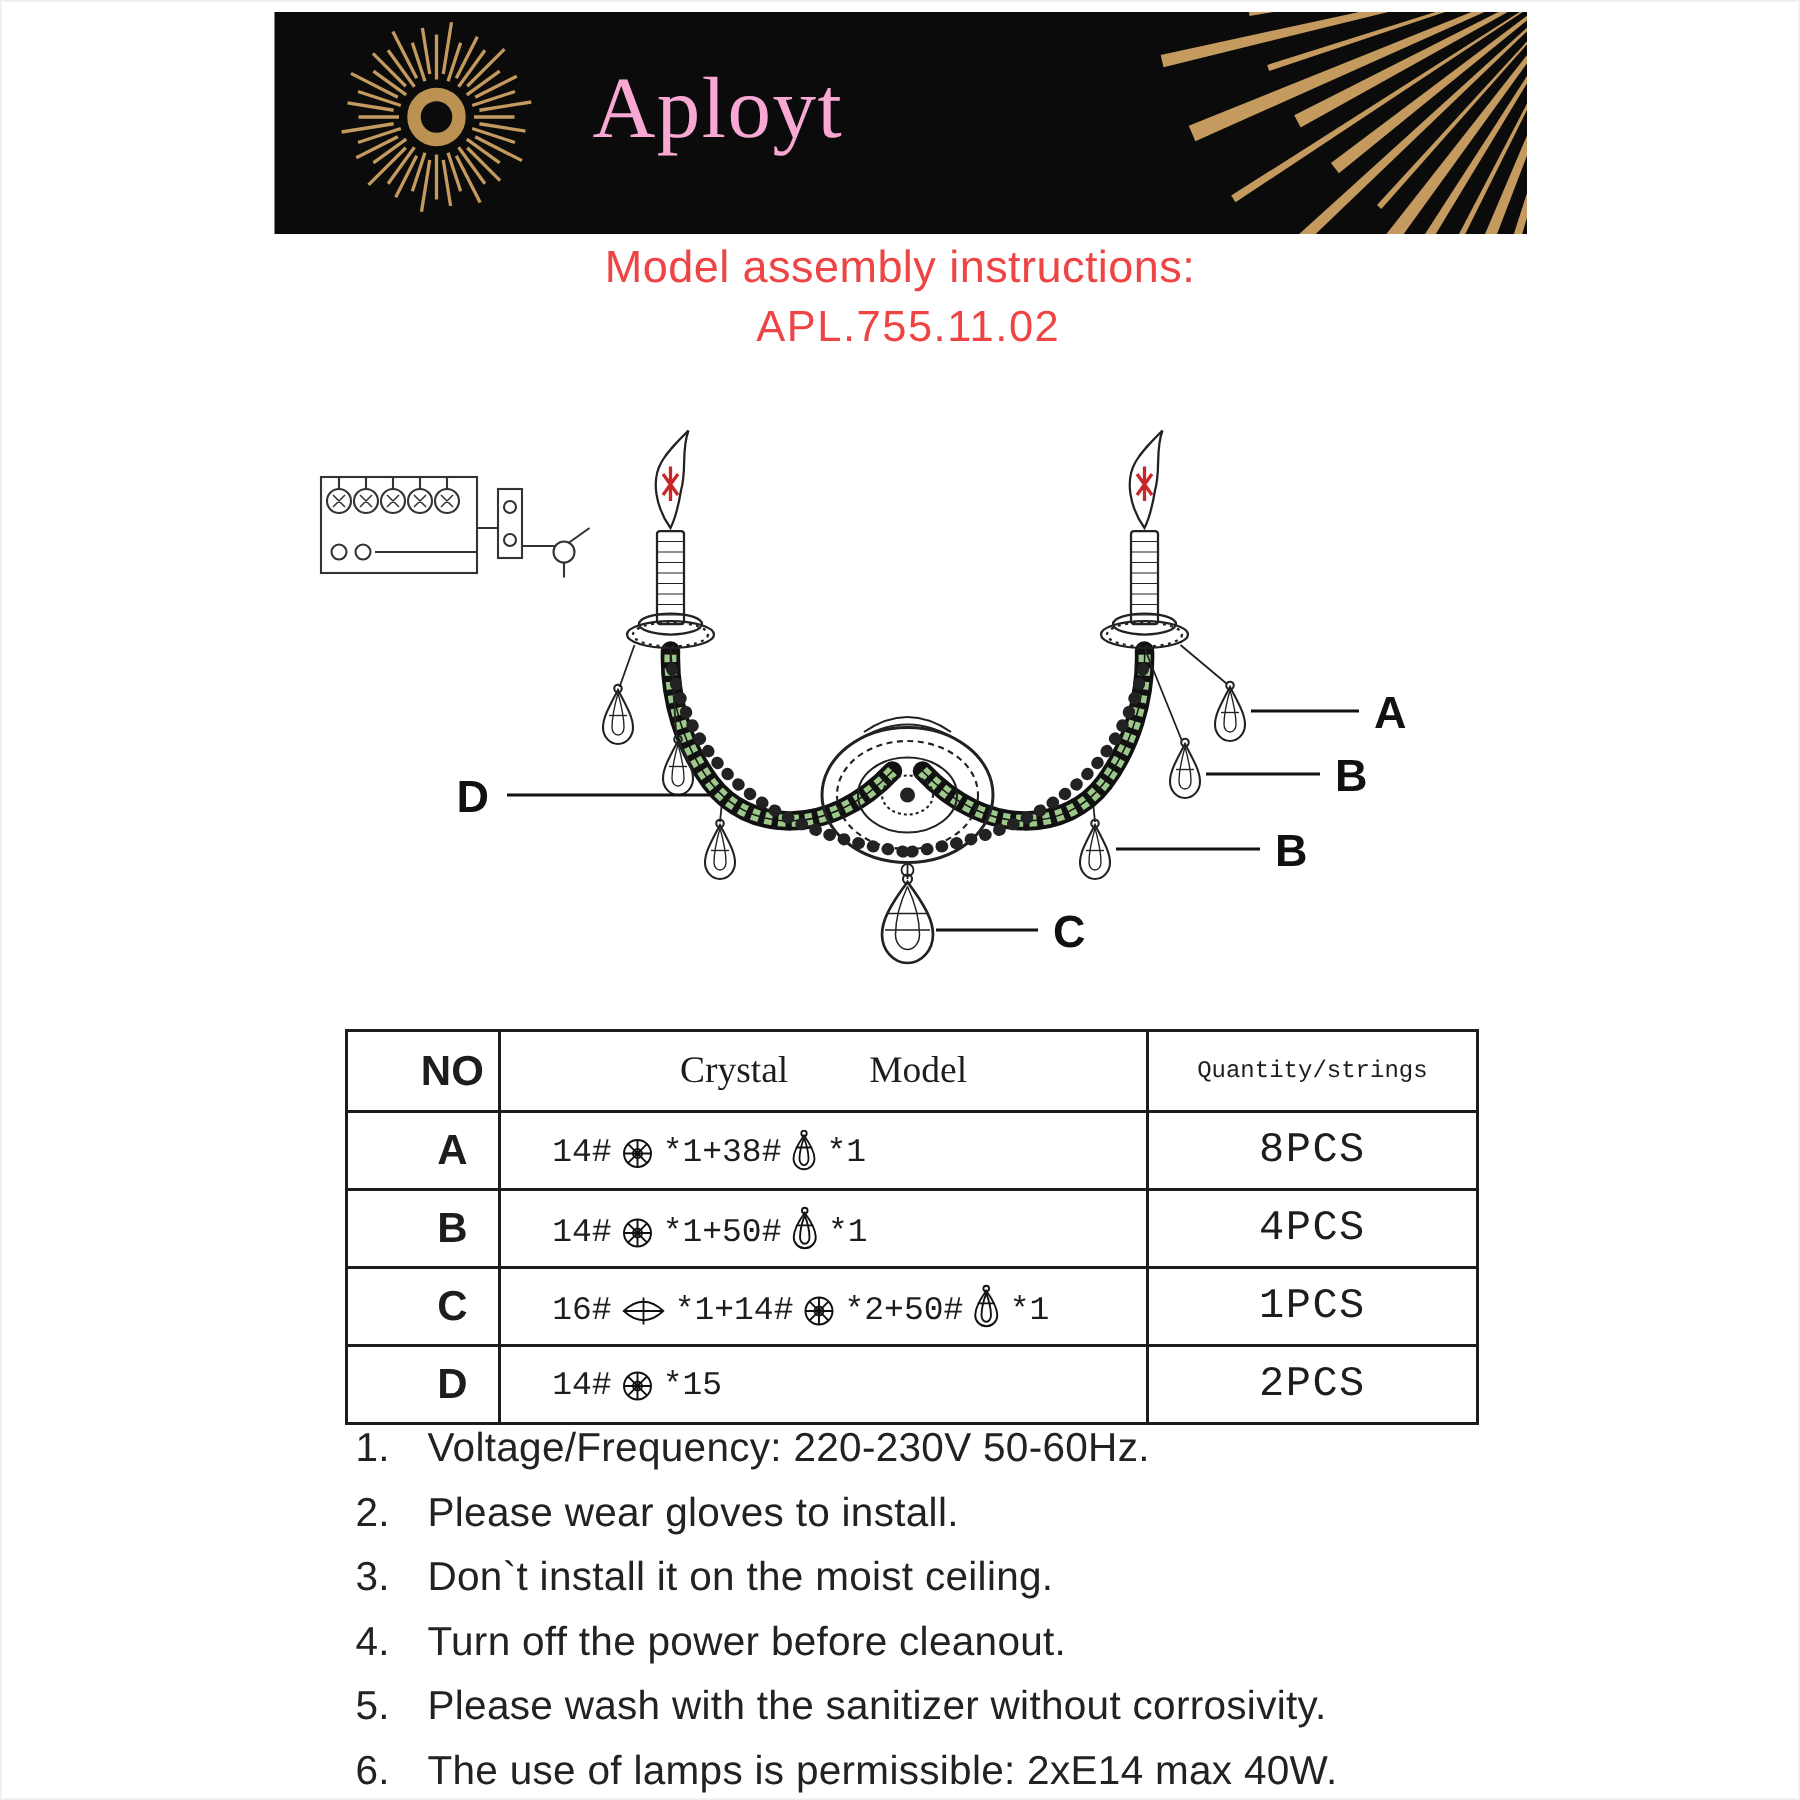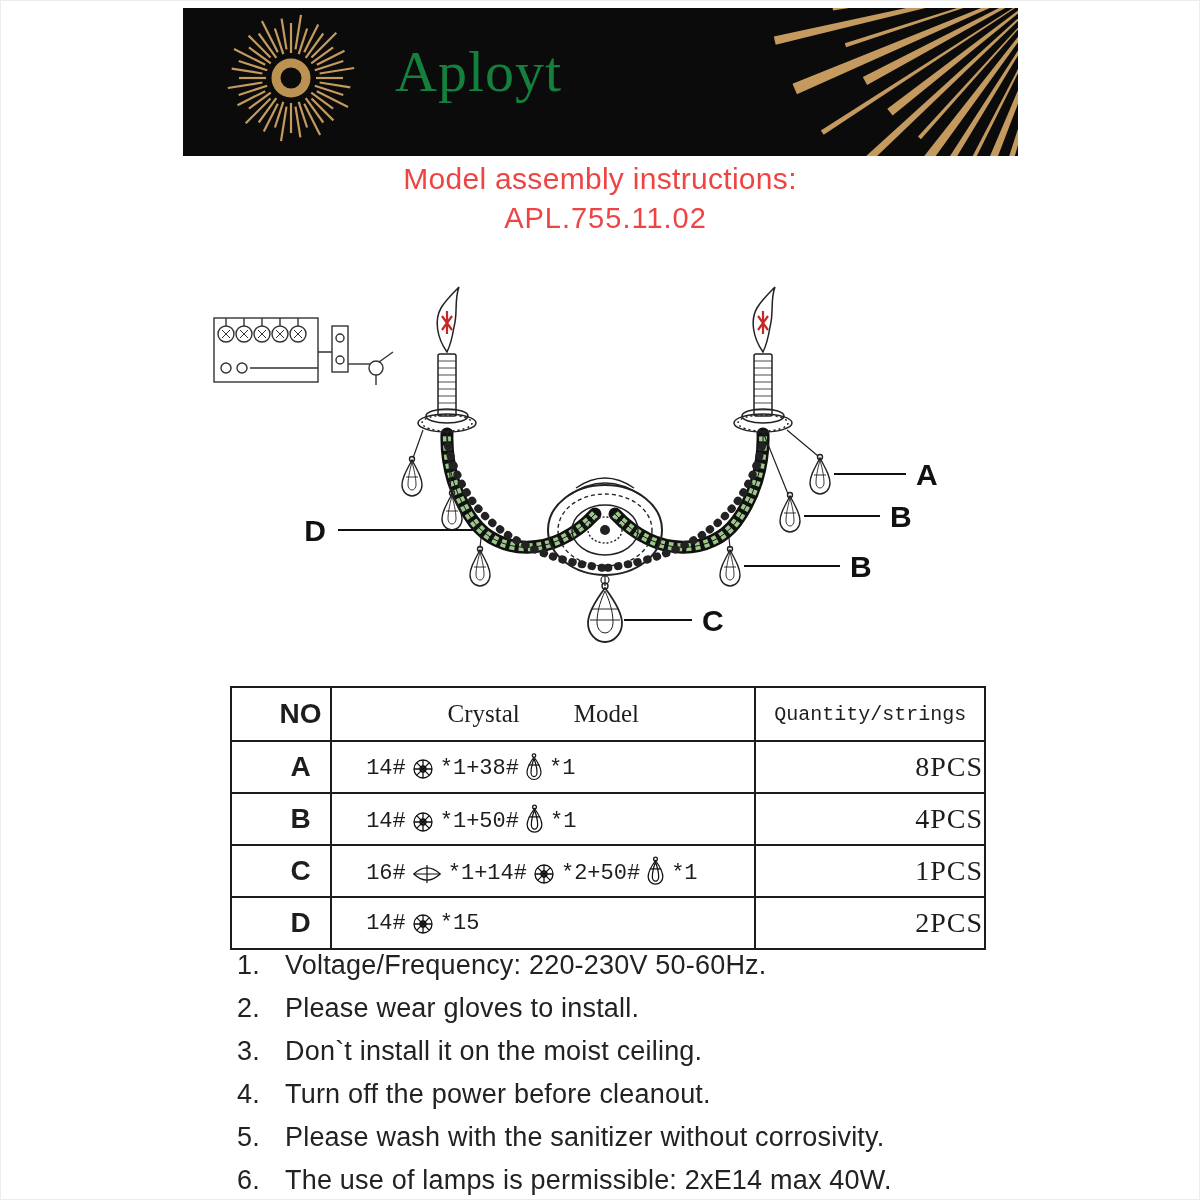--- a/index.html
+++ b/index.html
@@ -9,42 +9,42 @@
     font-family:"Liberation Sans", sans-serif; color:#1d1d1d;
     outline:1px solid #ededed; outline-offset:-1px; overflow:hidden;
   }
 
   
   .banner { position:absolute; left:183px; top:8px; width:835px; height:148px; background:#0b0b0b; }
   .banner svg { position:absolute; left:0; top:0; }
   .brand {
     position:absolute; left:212px; top:30px;
     font-family:"Liberation Serif", serif; font-size:58px; font-weight:500;
-    color:#15803d; letter-spacing:1px;
+    color:#f9a8d4; letter-spacing:1px;
   }
 
   
   .title { position:absolute; left:0; top:162px; width:100%; text-align:center; color:#ef4444; }
   .title .t1 { font-size:30px; font-weight:500; letter-spacing:.3px; }
   .title .t2 { font-size:29px; font-weight:500; letter-spacing:1px; margin-top:6px;padding-left:11px; }
 
   
   .diagram { position:absolute; left:180px; top:268px; width:840px; height:412px; }
   .diagram svg { display:block; }
   .diagram text { font-family:"Liberation Sans", sans-serif; font-size:30px; font-weight:600; fill:#111; }
 
   
   .parts-table { position:absolute; left:230px; top:686px; width:756px; border-collapse:collapse; }
   .parts-table td { border:2px solid #1c1c1c; height:52px; }
   .parts-table tr.hdr td { height:54px; }
   td.no  { width:112px; text-align:center; font-weight:bold; font-size:28px;padding-left:40px; }
   td.model { width:468px; padding-left:34px; font-family:"Liberation Mono", monospace; font-size:22px; white-space:nowrap; }
-  td.qty { width:256px; text-align:right; font-family:Liberation Serif, serif; font-size:28px; letter-spacing:1px; }
+  td.qty { width:256px; text-align:center; font-family:Liberation Mono, monospace; font-size:28px; letter-spacing:1px; }
   .mh { display:flex; justify-content:center; gap:54px; font-family:Liberation Serif, serif; font-size:25px; }
-  .qh { text-align:center; font-family:"Liberation Mono", monospace; font-size:20px; font-weight:500; }
+  .qh { text-align:center; font-family:"Liberation Mono", monospace; font-size:16px; font-weight:500; }
   .cm-icon { vertical-align:-7px; margin:0 5px; }
 
   
   .instructions { position:absolute; left:237px; top:950px; }
   .ins-row { display:flex; margin-bottom:12px; font-size:27px; color:#222; letter-spacing:.2px; }
   .ins-num { width:48px; flex:none; }
 </style>
 </head>
 <body>
 

